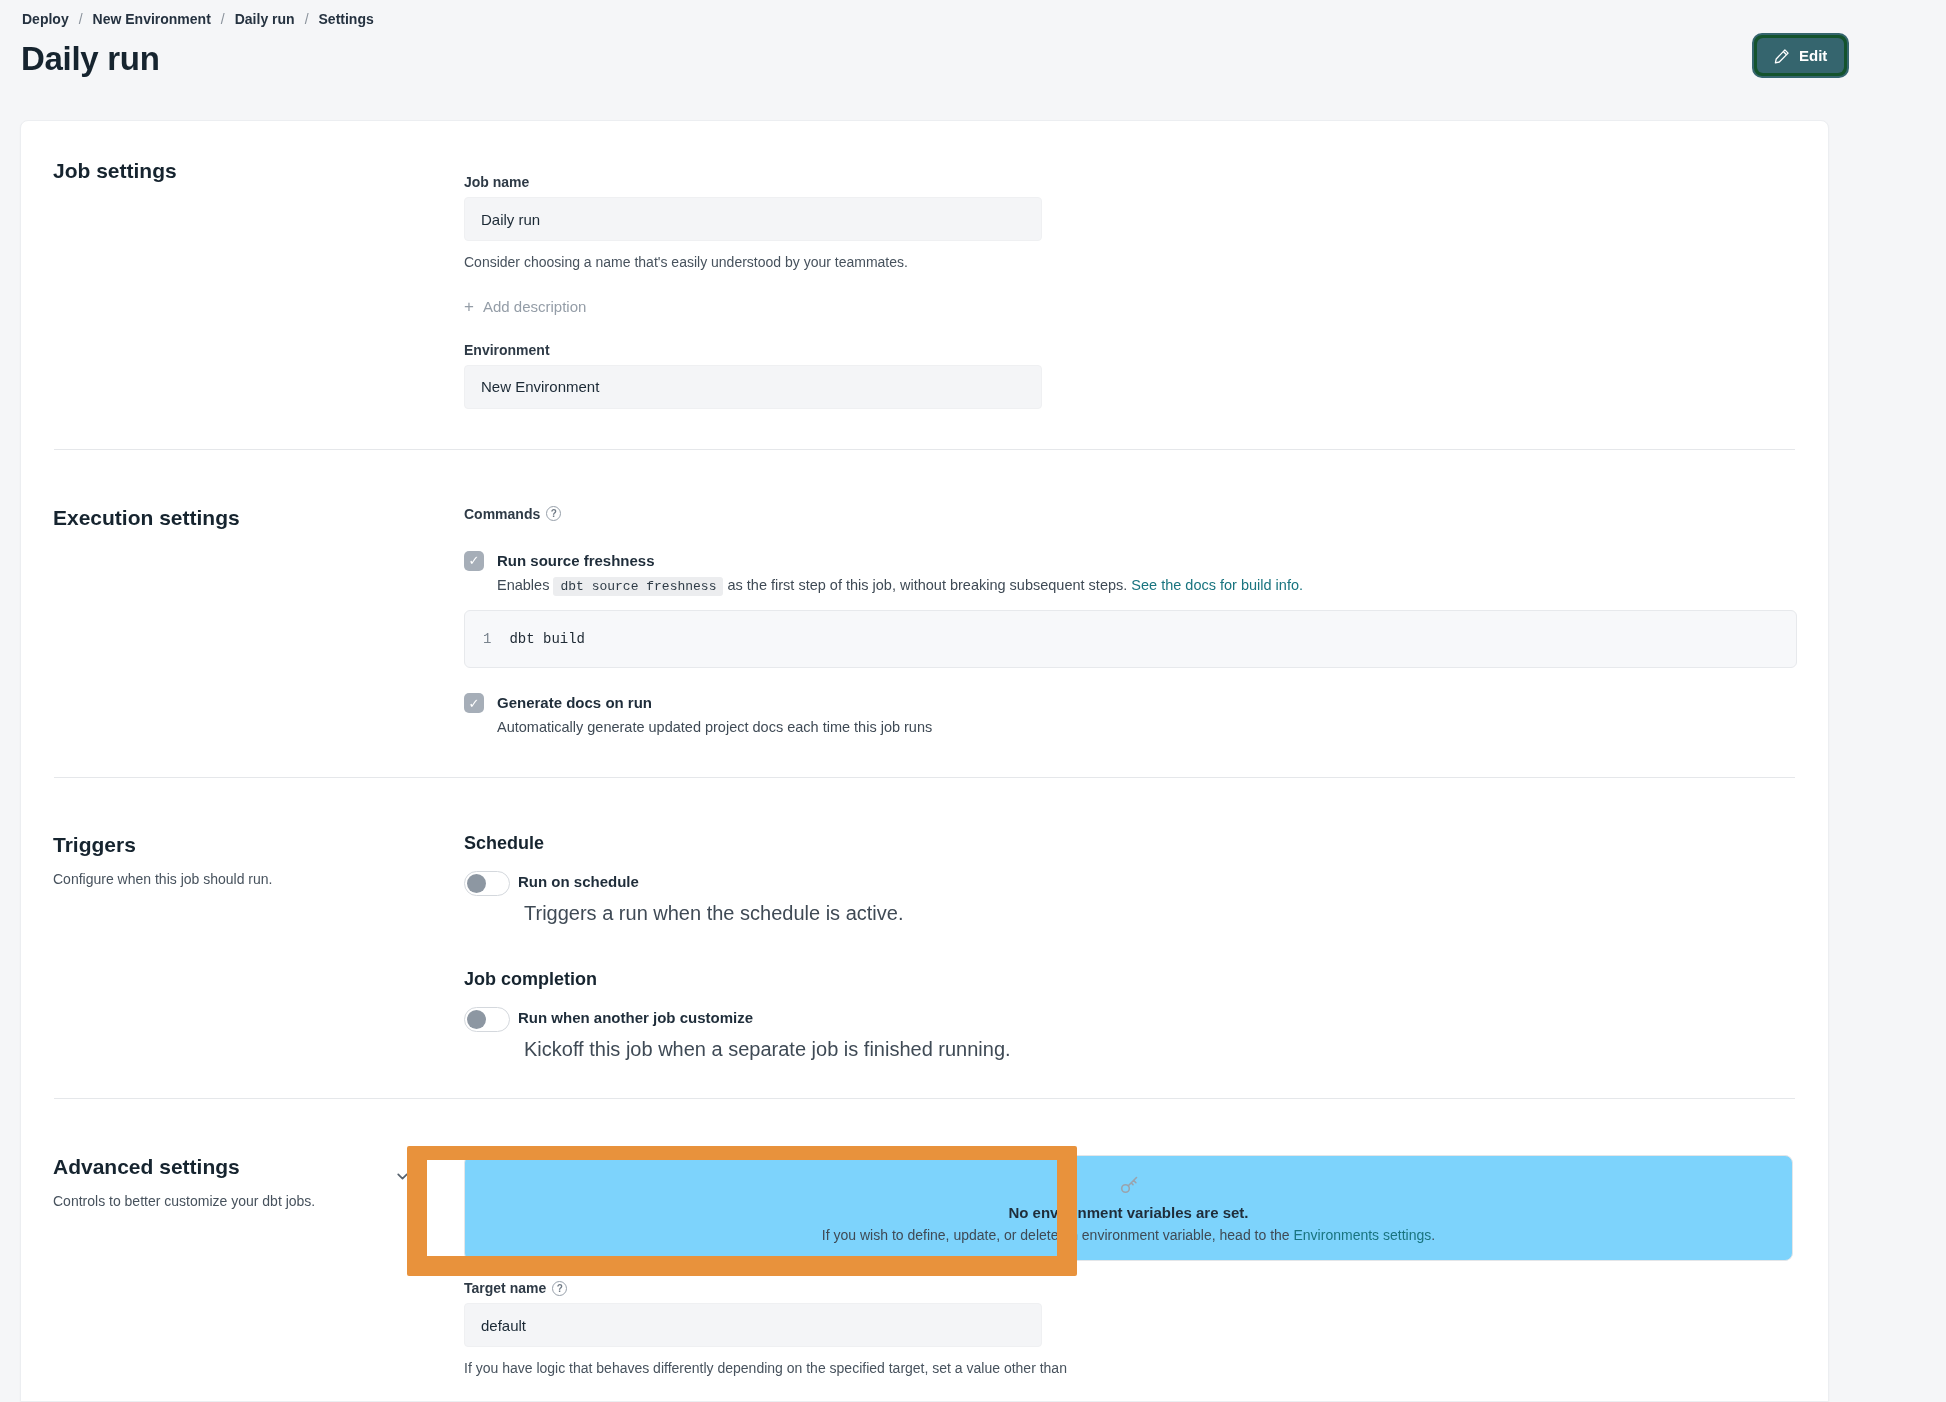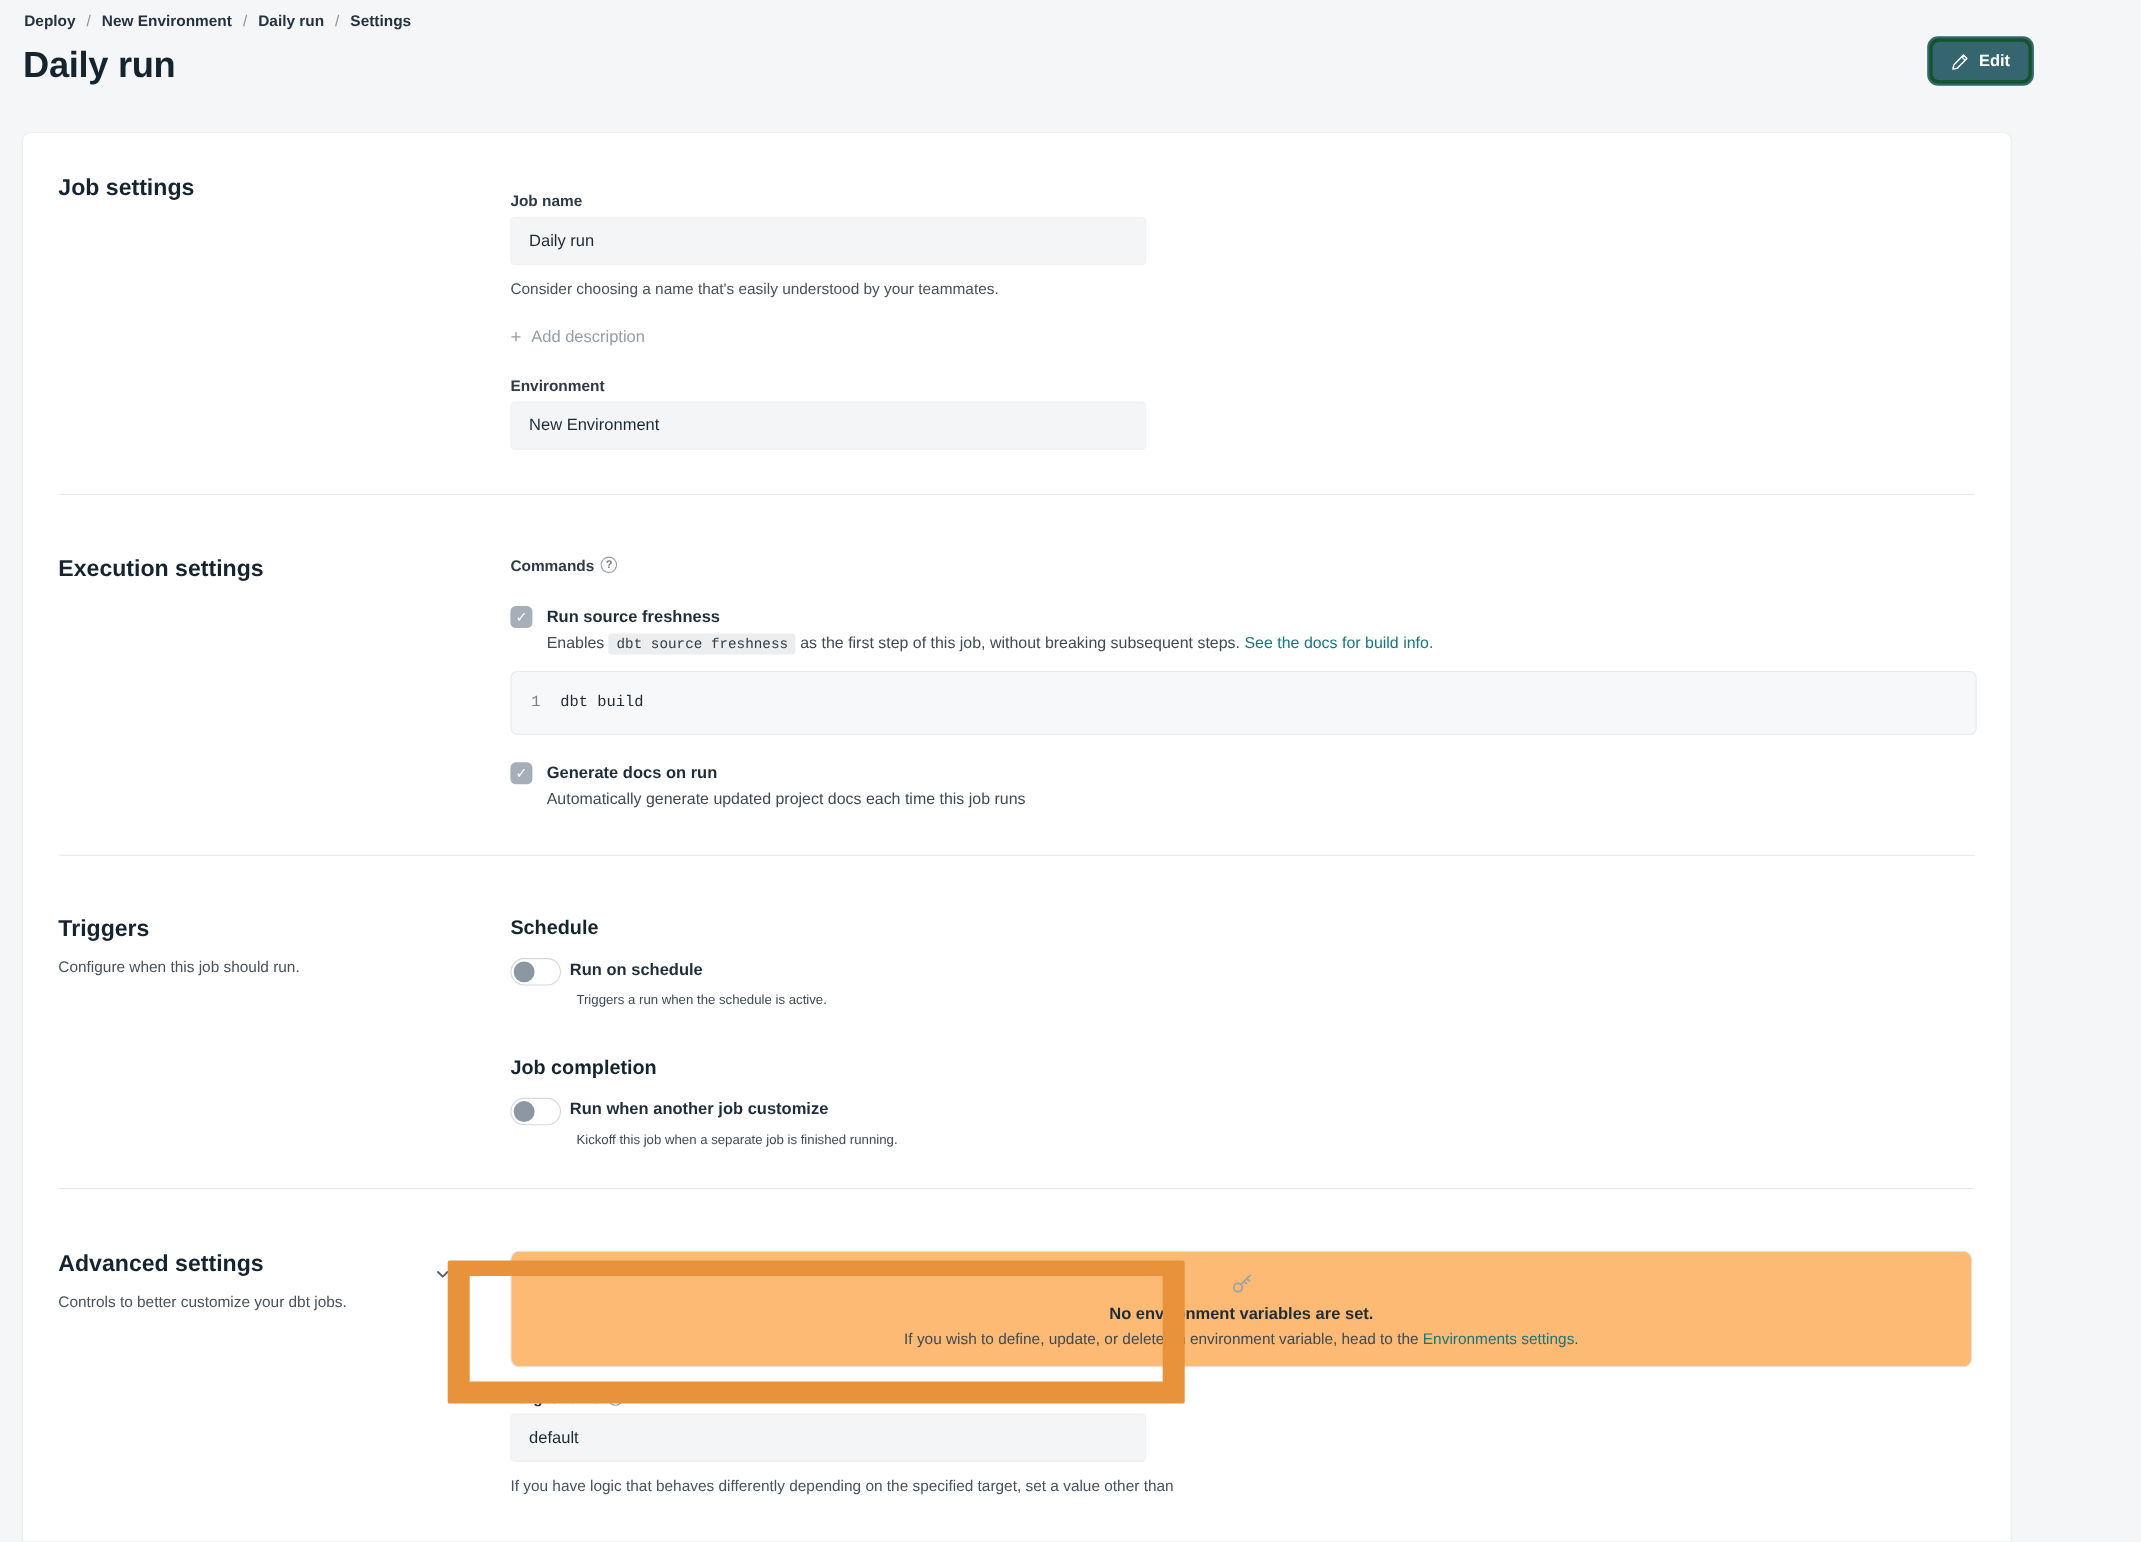--- a/index.html
+++ b/index.html
@@ -97,27 +97,27 @@
   .group-heading { font-size:18px; font-weight:700; color:#16242f; }
   .toggle-row { display:flex; align-items:flex-start; gap:8px; margin-top:17px; }
   .toggle {
     width:46px; height:25px; background:#fff; border:1.5px solid #d4d8dd;
     border-radius:999px; position:relative; flex:none; cursor:pointer;
   }
   .toggle .knob {
     position:absolute; left:2px; top:1.5px; width:19px; height:19px;
     border-radius:50%; background:#8d97a2;
   }
-  .toggle-desc { font-size:12px; color:#3f4a55; margin:6px 0 0 60px; }
+  .toggle-desc { font-size:20px; color:#3f4a55; margin:6px 0 0 60px; }
 
   
   .env-box {
     width:1329px; height:106px; border:1px solid #e3e6e9; border-radius:8px;
     display:flex; flex-direction:column; align-items:center; justify-content:center;
-    text-align:center; background:#fdba74;
+    text-align:center; background:#7dd3fc;
   }
   .env-title { font-size:15px; font-weight:700; color:#1f2d3a; margin-top:7px; }
   .env-desc { font-size:14px; color:#3f4a55; margin-top:6px; }
 
   .clip-helper { height:24px; overflow:hidden; width:640px; }
 
   
   .highlight-frame {
     position:absolute; left:407px; top:1146px; width:670px; height:130px;
     border-style:solid; border-color:#e8923c;

